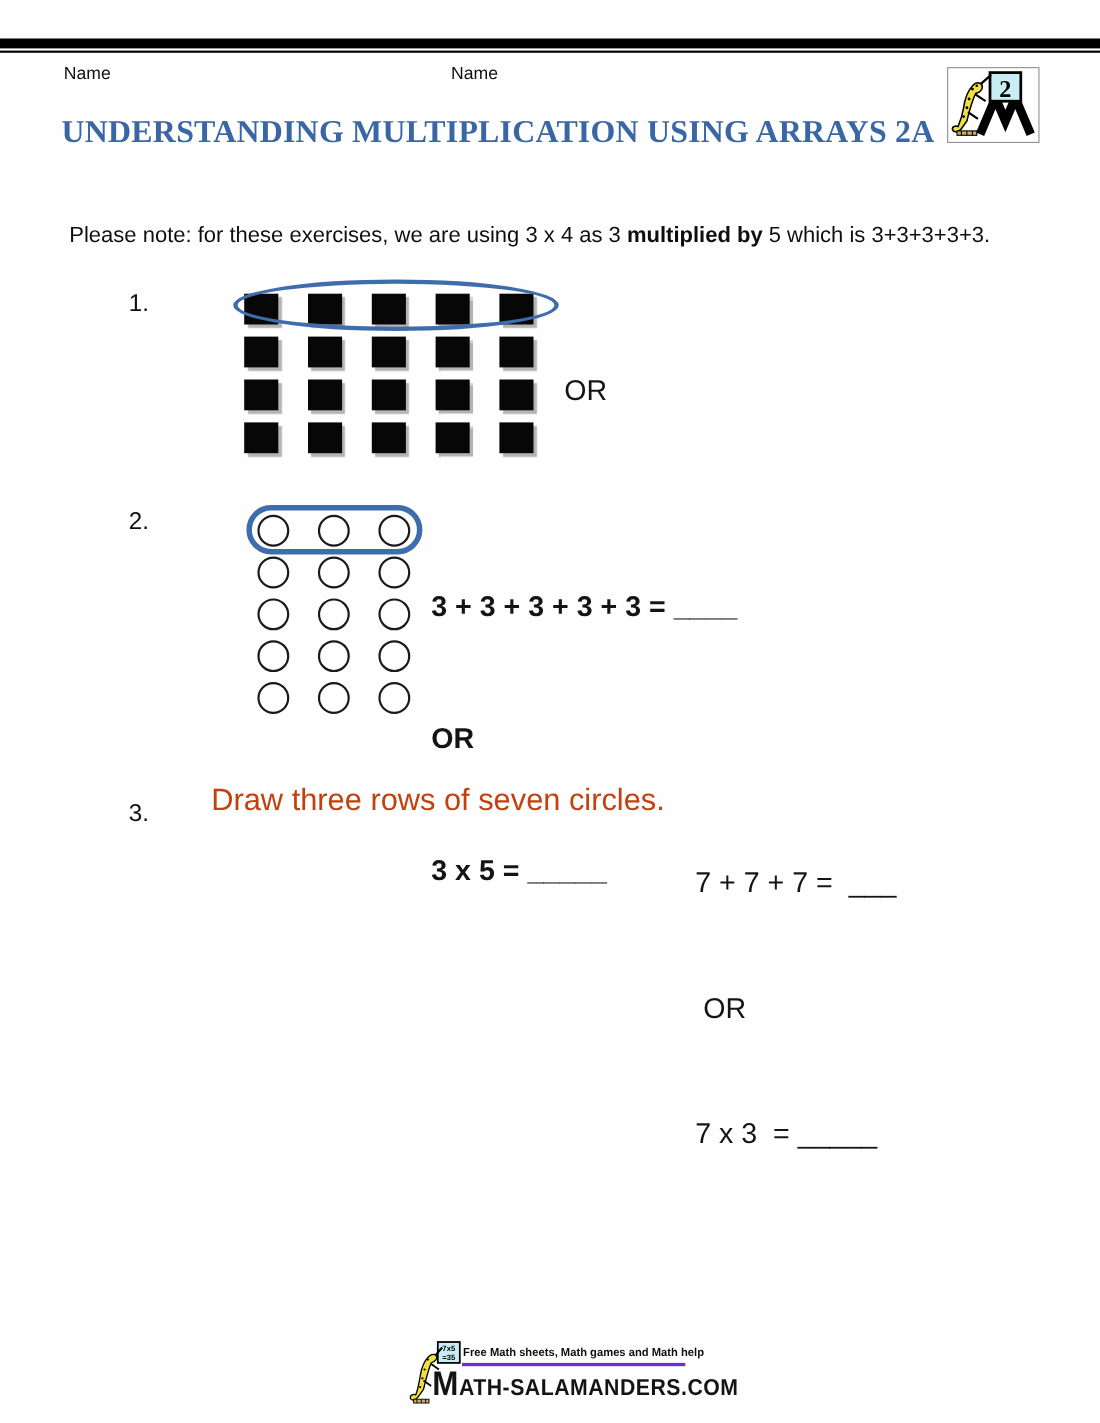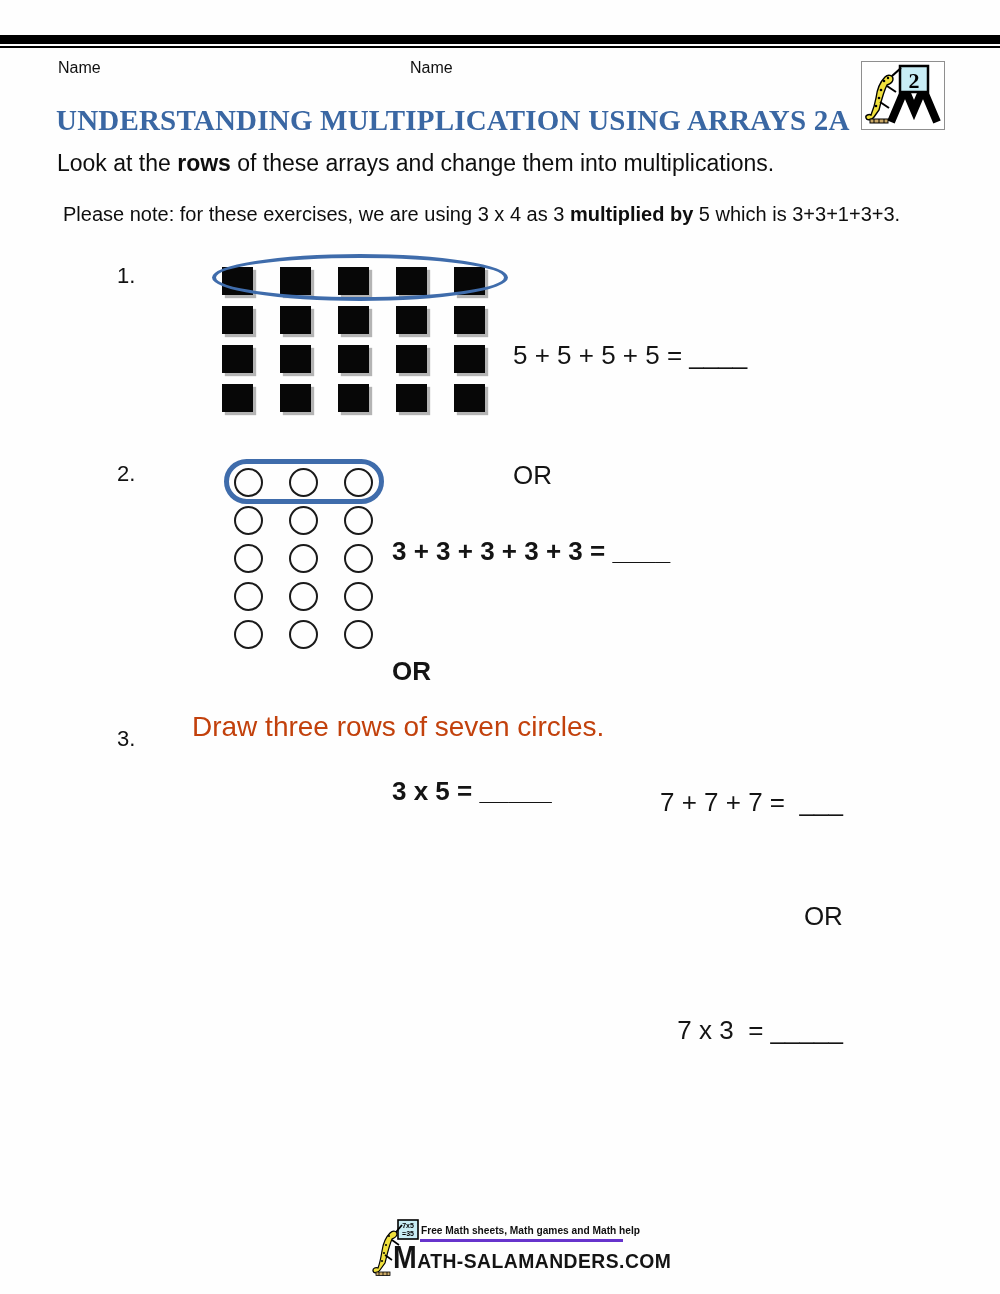--- a/index.html
+++ b/index.html
@@ -40,21 +40,21 @@
   .square { width:31px; height:28px; background:#070707; box-shadow:3px 3px 1px #b4b4b4; }
   .circle { width:29px; height:29px; border:2px solid #1a1a1a; border-radius:50%; background:transparent; box-sizing:border-box; }
 
   .hl { position:absolute; border-style:solid; border-color:var(--highlight-blue,#3f6cab); box-sizing:border-box; background:transparent; }
   .hl.ellipse1 { left:212px; top:254px; width:296px; height:47px; border-width:4px; border-radius:50%; }
   .hl.stadium2 { left:224px; top:459px; width:160px; height:45px; border-width:5px; border-radius:23px; }
 
   .eq { position:absolute; font-size:26px; line-height:40px; white-space:pre; color:#141414; }
   .eq.eq1 { left:513px; top:255px; }
   .eq.eq2 { left:392px; top:451px;font-weight:bold; }
-  .eq.eq3 { left:660px; top:707px; line-height:38px;text-align:right; }
+  .eq.eq3 { left:632px; top:707px; line-height:38px; }
 
   .prompt { position:absolute; left:192px; top:711px; font-size:28px; color:#c2410c; white-space:nowrap; }
 
   
   .footer-logo { position:absolute; left:372px; top:1218px; }
   .tagline { position:absolute; left:421px; top:1224px; font-size:10.5px; font-weight:bold; color:#101010;
              transform:scaleX(0.97); transform-origin:left top; white-space:nowrap; }
   .purple-rule { position:absolute; left:420px; top:1239px; width:203px; height:3px; background:var(--footer-purple,#6633cc); }
   .site-name { position:absolute; left:393px; top:1240px; font-size:21px; font-weight:bold; letter-spacing:0.5px;
                color:#141414; transform:scaleX(0.92); transform-origin:left top; white-space:nowrap; }
@@ -92,23 +92,22 @@
         <rect x="8" y="57" width="18" height="4" fill="#caa866" stroke="#000" stroke-width="1"></rect>
         <line x1="12" y1="57" x2="12" y2="61" stroke="#000" stroke-width="1"></line>
         <line x1="17" y1="57" x2="17" y2="61" stroke="#000" stroke-width="1"></line>
         <line x1="22" y1="57" x2="22" y2="61" stroke="#000" stroke-width="1"></line>
       </g>
     </svg>
   </div>
 
   <h1 class="page-title">UNDERSTANDING MULTIPLICATION USING ARRAYS 2A</h1>
 
-  <p class="instruction"><span>Look at the </span><b>rows</b><span> of these arrays and change them into multiplications.</span></p>
 
-  <p class="note"><span>Please note: for these exercises, we are using 3 x 4 as 3 </span><b>multiplied by</b><span> 5 which is 3+3+1+3+3.</span></p>
+  <p class="note"><span>Please note: for these exercises, we are using 3 x 4 as 3 </span><b>multiplied by</b><span> 5 which is 3+3+3+3+3.</span></p>
 
   <div class="prob-num p1">1.</div>
   <div class="array" id="array-0">
       <span class="square"></span>
       <span class="square"></span>
       <span class="square"></span>
       <span class="square"></span>
       <span class="square"></span>
       <span class="square"></span>
       <span class="square"></span>
@@ -121,21 +120,20 @@
       <span class="square"></span>
       <span class="square"></span>
       <span class="square"></span>
       <span class="square"></span>
       <span class="square"></span>
       <span class="square"></span>
       <span class="square"></span>
     </div>
   <div class="hl ellipse1"></div>
   <div class="eq eq1">
-    <div>5 + 5 + 5 + 5 = ____</div>
     <div>OR</div>
   </div>
 
   <div class="prob-num p2">2.</div>
   <div class="array" id="array-1">
       <span class="circle"></span>
       <span class="circle"></span>
       <span class="circle"></span>
       <span class="circle"></span>
       <span class="circle"></span>

